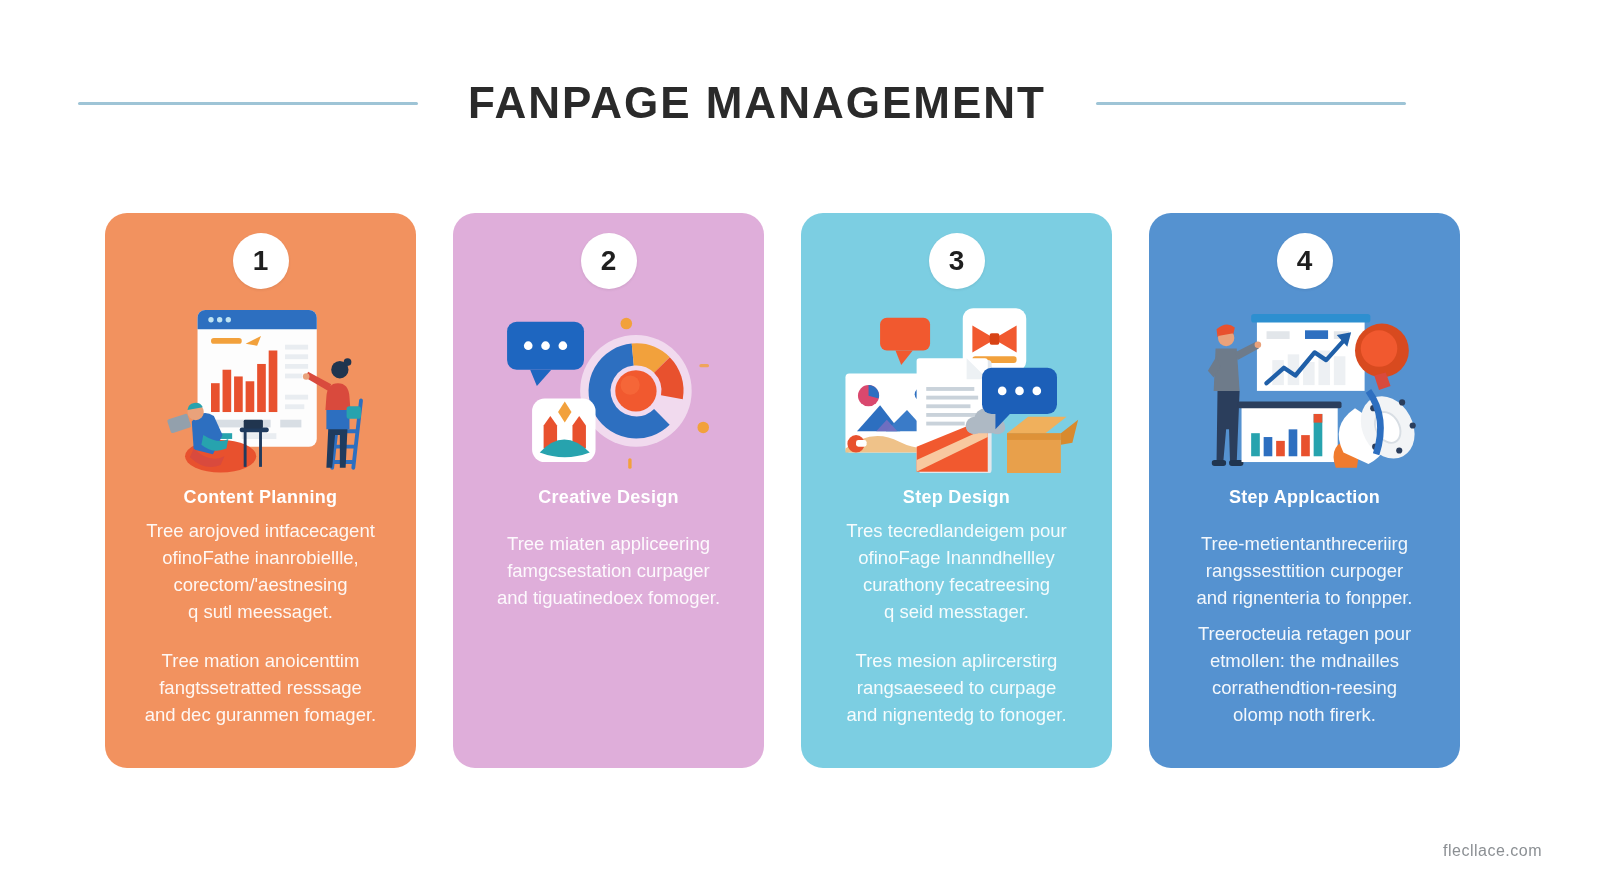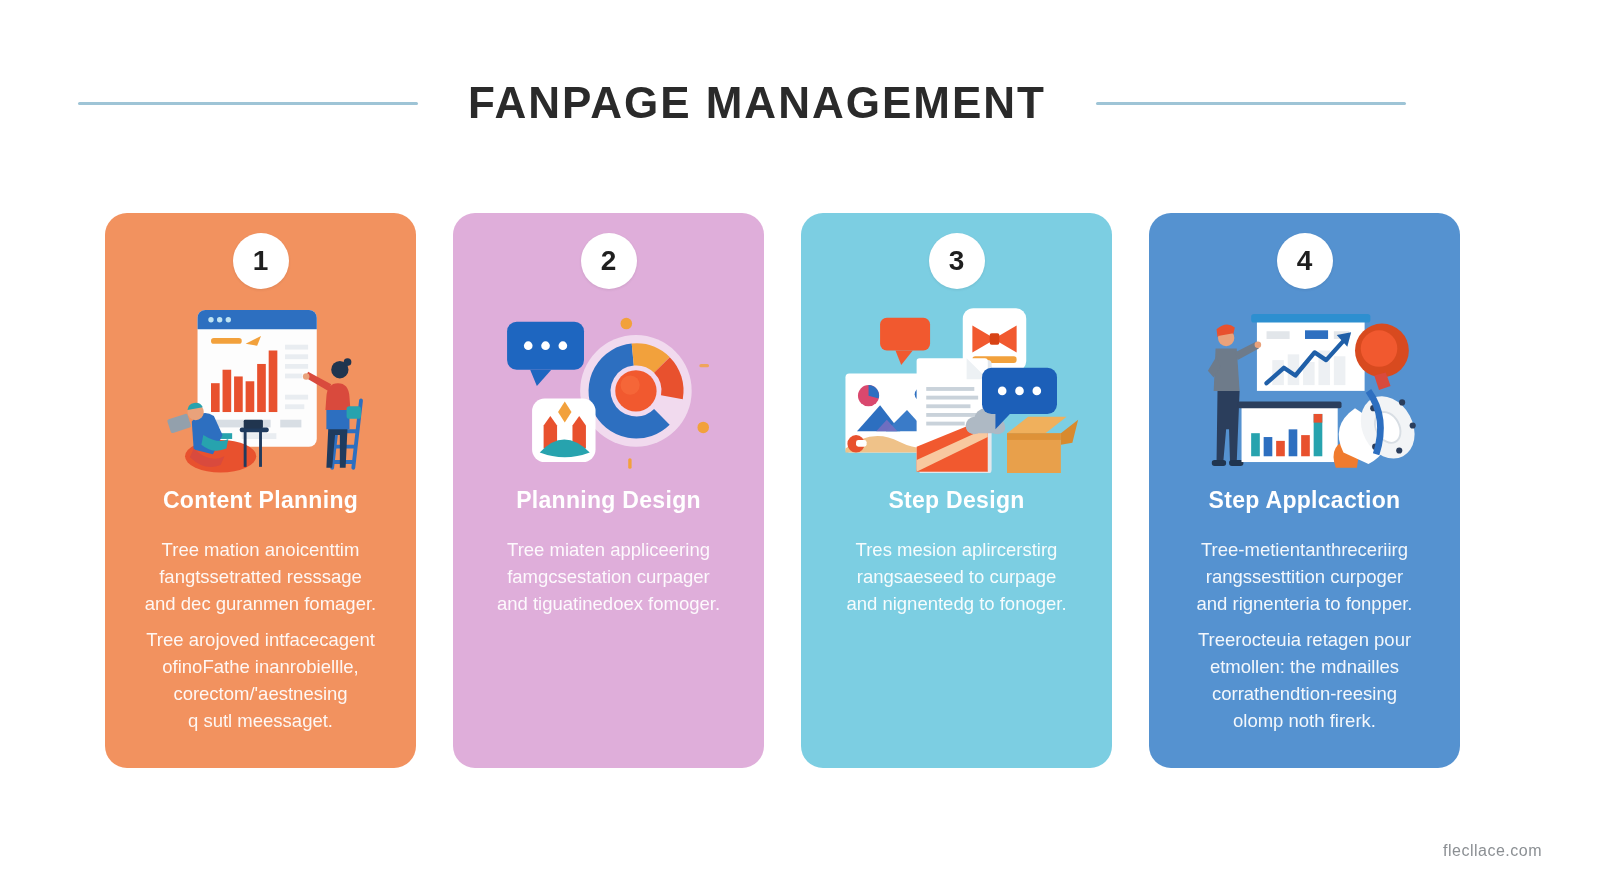--- a/index.html
+++ b/index.html
@@ -34,21 +34,21 @@
   .step-circle{
     width:56px;height:56px;border-radius:50%;
     background:#ffffff;color:#1f1f1f;
     display:flex;align-items:center;justify-content:center;
     font-size:28px;font-weight:bold;
     margin-top:20px;flex:none;
     box-shadow:0 1px 3px rgba(0,0,0,0.08);
   }
   .illus{width:250px;height:170px;margin-top:14px;flex:none;}
   .card-title{
-    font-size:23px;font-weight:bold;margin-top:14px;
+    font-size:18px;font-weight:bold;margin-top:14px;
     text-align:center;letter-spacing:0.3px;
   }
   .card-para{
     font-size:18.5px;line-height:27px;text-align:center;
     color:rgba(255,255,255,0.93);
     white-space:pre-line;margin-top:9px;
   }
   .card-para.second{margin-top:22px;}
   
   .watermark{
@@ -125,27 +125,27 @@
       <path d="M58 120 q10 -14 23 -6 l9 20 -10 20 -20 -5 z" fill="#2D6FC0"></path>
       <path d="M70 134 q16 10 26 4 l-2 10 q-14 6 -26 -4 z" fill="#27A3AE"></path>
       <circle cx="62" cy="110" r="8.5" fill="#E9A27B"></circle>
       <path d="M53.5 108 a8.5 8.5 0 0 1 16 -3 l-16 3 z" fill="#27A3AE"></path>
       <g transform="rotate(-18 46 122)">
         <rect x="34" y="114" width="22" height="15" rx="2" fill="#93A0AC"></rect>
       </g>
       <path d="M60 148 q16 16 32 8 l-4 9 q-16 7 -32 -8 z" fill="#D94A3D"></path>
     </svg>
     <div class="card-title">Content Planning</div>
-    <div class="card-para second">Tree mation anoicenttim
-fangtssetratted resssage
-and dec guranmen fomager.</div>
     <div class="card-para">Tree arojoved intfacecagent
 ofinoFathe inanrobiellle,
 corectom/'aestnesing
 q sutl meessaget.</div>
+    <div class="card-para second">Tree mation anoicenttim
+fangtssetratted resssage
+and dec guranmen fomager.</div>
   </div>
 
   <div class="card" style="background-color: rgb(223, 174, 218);">
     <div class="step-circle">2</div>
     <svg class="illus" viewBox="0 0 260 170">
 
       <circle cx="158" cy="88" r="58" fill="#FFFFFF" opacity="0.55"></circle>
 
       <path d="M154.7 50.2 A38 38 0 1 0 185 115" fill="none" stroke="#2D6FC0" stroke-width="23"></path>
       <path d="M185 61 A38 38 0 0 0 154.7 50.2" fill="none" stroke="#F2A13C" stroke-width="23"></path>
@@ -163,21 +163,21 @@
       <path d="M62 148 v-24 l7 -10 7 10 v24 z" fill="#E8512E"></path>
       <path d="M92 148 v-24 l7 -10 7 10 v24 z" fill="#E8512E"></path>
       <path d="M58 152 q25 -27 52 0 q-26 10 -52 0 z" fill="#27A3AE"></path>
       <path d="M84 99 l7 11 -7 11 -7 -11 z" fill="#F2A13C"></path>
 
       <circle cx="148" cy="18" r="6" fill="#F2A13C"></circle>
       <circle cx="228" cy="126" r="6" fill="#F2A13C"></circle>
       <rect x="150" y="158" width="3.5" height="11" rx="1.7" fill="#F2A13C"></rect>
       <rect x="224" y="60" width="10" height="3.5" rx="1.7" fill="#F2A13C" opacity="0.8"></rect>
     </svg>
-    <div class="card-title">Planning Design</div>
+    <div class="card-title">Creative Design</div>
     <div class="card-para second">Tree miaten appliceering
 famgcsestation curpager
 and tiguatinedoex fomoger.</div>
   </div>
 
   <div class="card" style="background-color: rgb(124, 206, 226);">
     <div class="step-circle">3</div>
     <svg class="illus" viewBox="0 0 260 170">
 
       <rect x="136" y="2" width="66" height="66" rx="11" fill="#FFFFFF"></rect>
@@ -225,20 +225,24 @@
         <circle cx="195" cy="88" r="4.5" fill="#FFFFFF"></circle>
         <circle cx="213" cy="88" r="4.5" fill="#FFFFFF"></circle>
       <path d="M170 112 v16 l15 -16 z" fill="#1C5FB8"></path>
 
       <path d="M182 132 l22 -17 h40 l-22 17 z" fill="#F0B05C"></path>
       <path d="M238 132 l18 -14 -6 24 -12 2 z" fill="#D88A2E"></path>
       <rect x="182" y="132" width="56" height="42" fill="#E8A04B"></rect>
       <rect x="182" y="132" width="56" height="7" fill="#D88A2E" opacity="0.65"></rect>
     </svg>
     <div class="card-title">Step Design</div>
+    <div class="card-para">Tres tecredlandeigem pour
+ofinoFage Inanndhellley
+curathony fecatreesing
+q seid messtager.</div>
     <div class="card-para second">Tres mesion aplircerstirg
 rangsaeseed to curpage
 and nignentedg to fonoger.</div>
   </div>
 
   <div class="card" style="background-color: rgb(85, 146, 208);">
     <div class="step-circle">4</div>
     <svg class="illus" viewBox="0 0 260 170">
 
       <rect x="80" y="14" width="112" height="74" fill="#FFFFFF"></rect>

